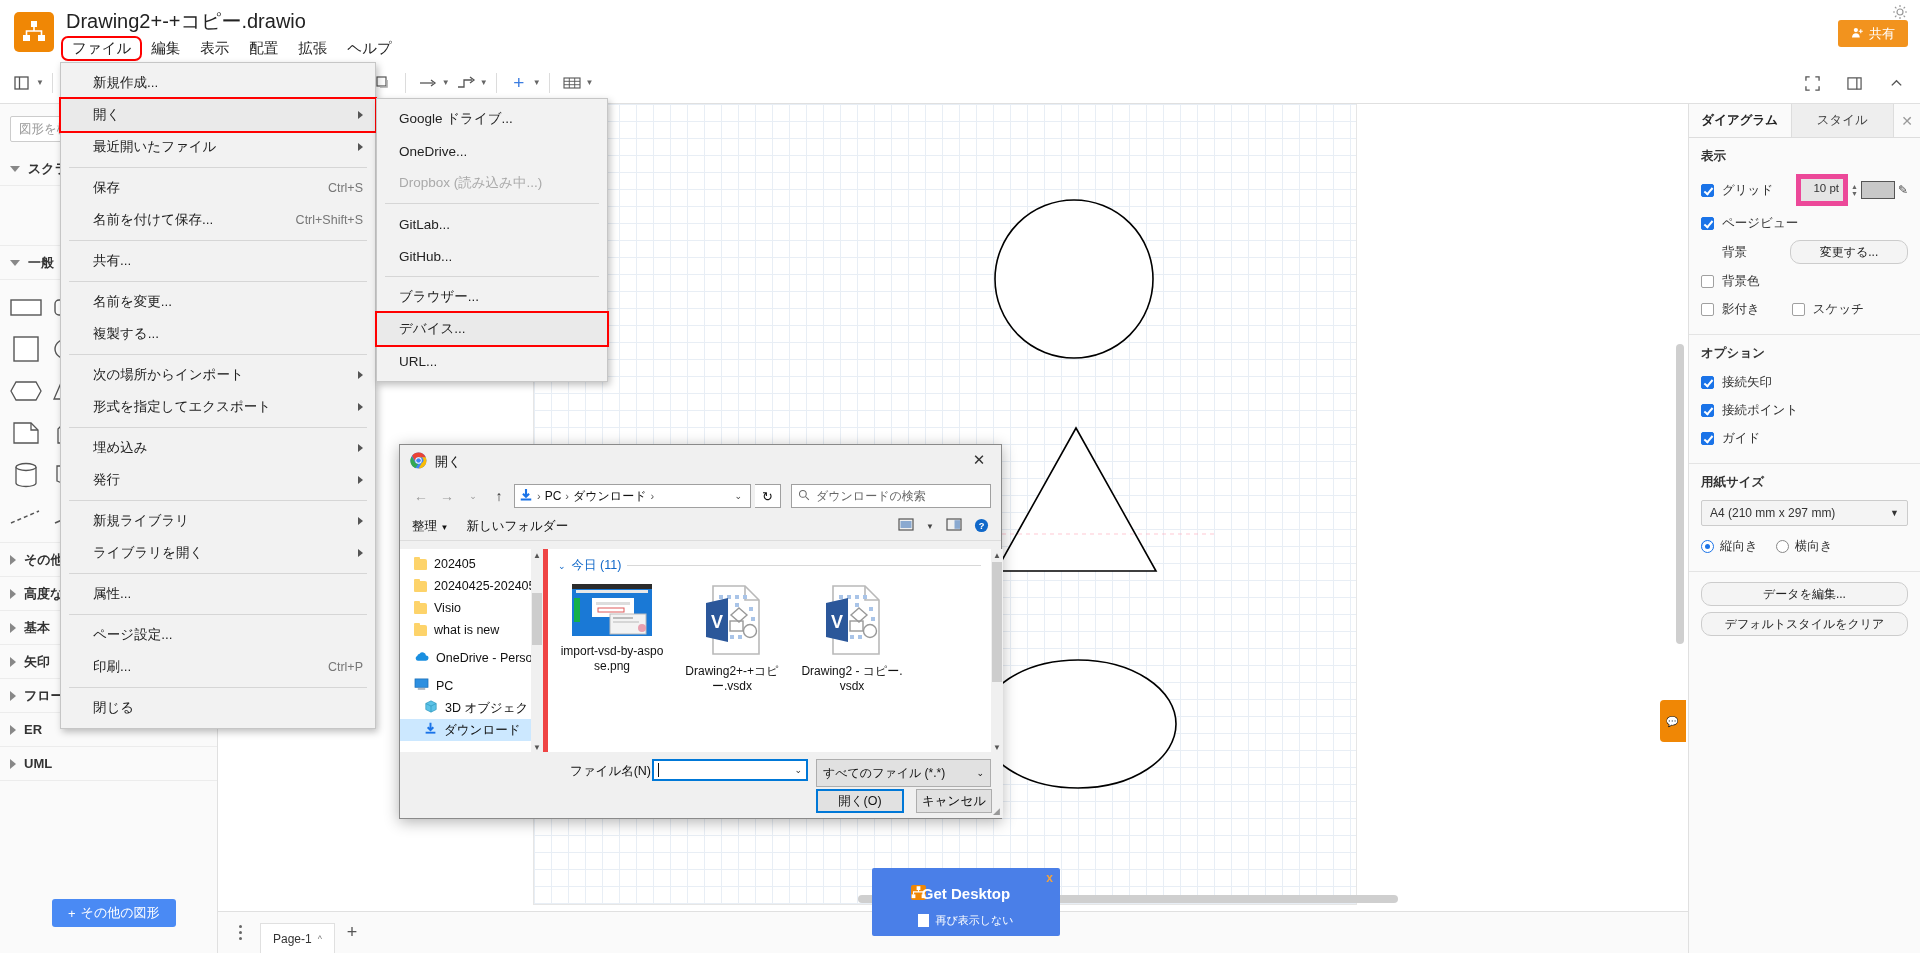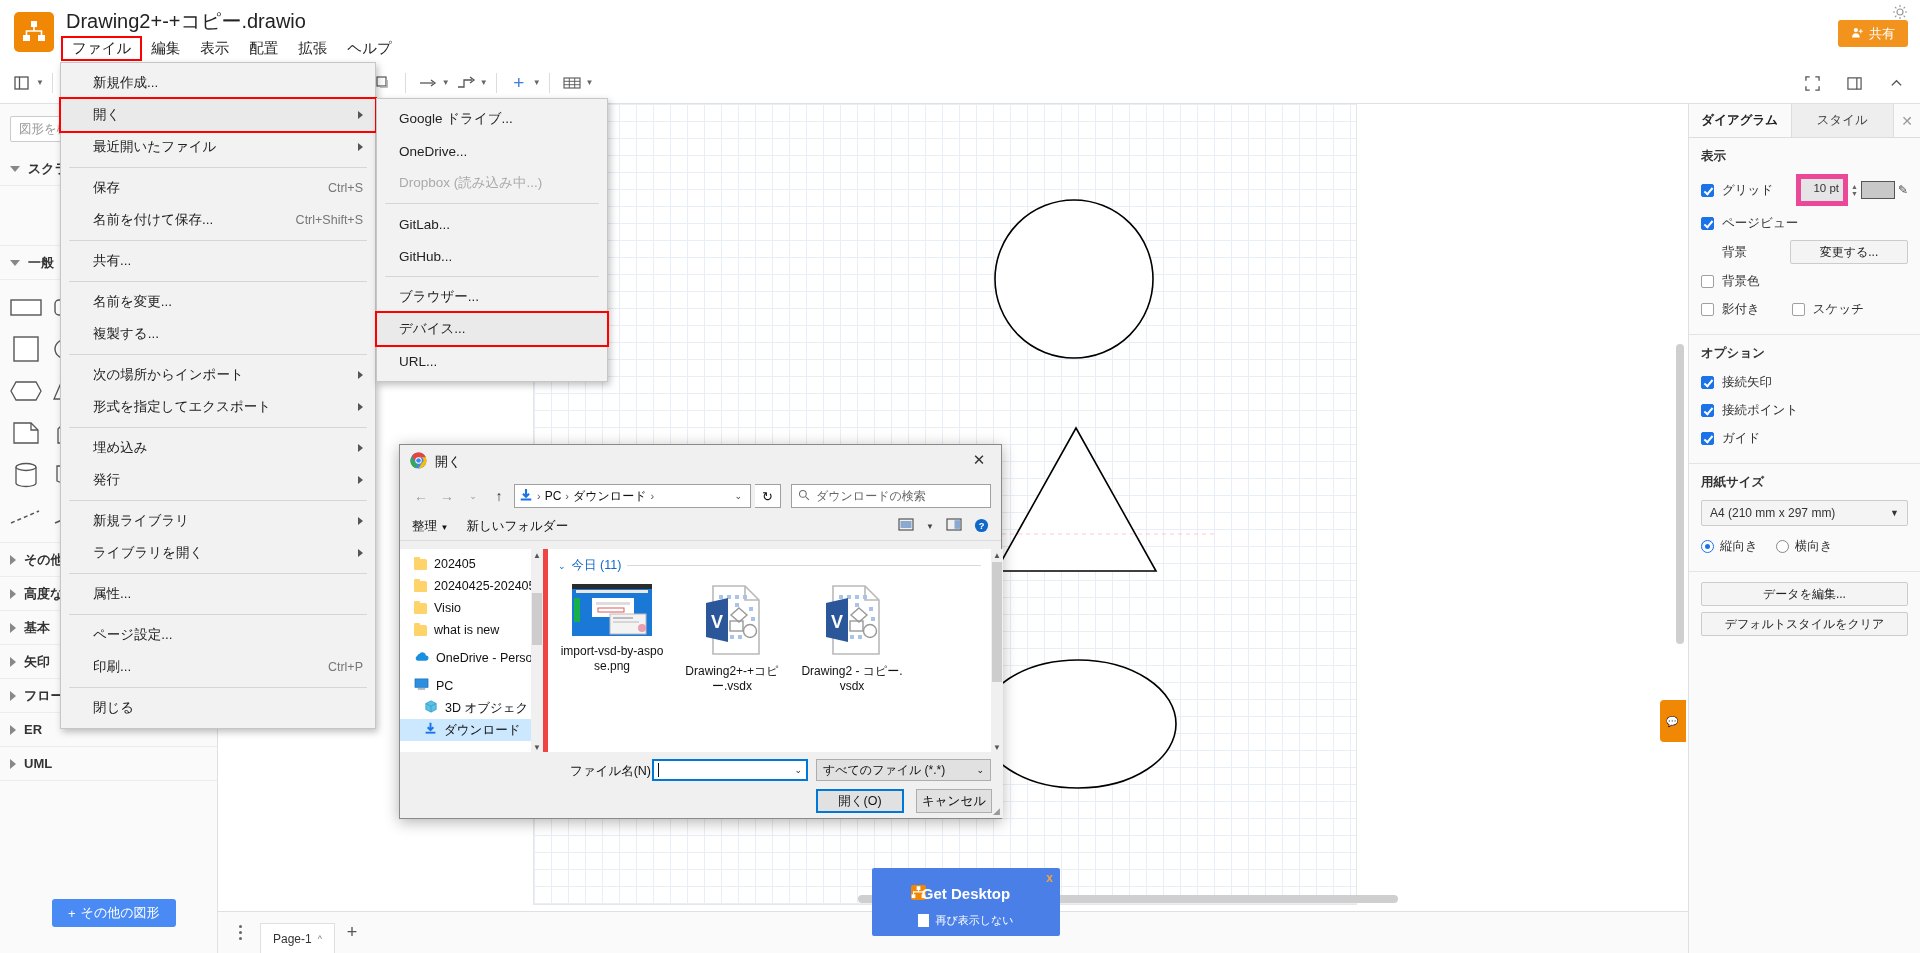--- a/index.html
+++ b/index.html
@@ -17,21 +17,21 @@
   #app-logo {
     position:absolute; left:14px; top:12px; width:40px; height:40px;
     background:#f08705; border-radius:5px;
   }
   #app-logo svg { position:absolute; left:8px; top:8px; }
   #doc-title {
     position:absolute; left:66px; top:8px; font-size:20px; color:#222; letter-spacing:0px;
     white-space:nowrap;
   }
   #menubar { position:absolute; left:62px; top:36px; height:24px; display:flex; align-items:center; }
-  .menu-top { padding:2px 10px; font-size:14.5px; color:#222; cursor:default; white-space:nowrap; }
+  .menu-top { padding:2px 10px; font-size:14.5px; color:#222; cursor:default; white-space:nowrap;border-radius:6px; }
   .menu-top.active-outline { outline:2px solid #ff0000; outline-offset:-1px; }
   #share-btn {
     position:absolute; right:12px; top:20px; height:27px; min-width:70px;
     background:#f2931e; color:#fff; border-radius:3px; font-size:13px;
     display:flex; align-items:center; justify-content:center; gap:5px; padding:0 12px;
     cursor:pointer;
   }
   #theme-icon { position:absolute; right:12px; top:4px; width:16px; height:16px; color:#888; }
 
   
@@ -123,21 +123,21 @@
   .cb.on { background:#1a73e8; border-color:#1a73e8; position:relative; }
   .cb.on:after { content:""; position:absolute; left:4px; top:1px; width:3px; height:7px;
                  border:solid #fff; border-width:0 2px 2px 0; transform:rotate(40deg); }
   .spin-box { margin-left:auto; display:flex; align-items:center; gap:3px; }
   .num-input { width:52px; height:32px; border:5px solid #ec4899; background:#e5e5e5; text-align:right;
                padding-right:4px; font-size:11.5px; line-height:19px; }
   .spin-arrows { display:flex; flex-direction:column; gap:1px; font-size:7px; color:#666; line-height:6px; }
   .color-swatch { width:34px; height:18px; border:1px solid #555; background:#c8c8c8; }
   .pencil { font-size:12px; color:#444; }
   .rp-btn { height:24px; border:1px solid #ccc; background:#f4f4f4; display:flex; align-items:center;
-            justify-content:center; font-size:12px; cursor:pointer; border-radius:2px; color:#222; }
+            justify-content:center; font-size:12px; cursor:pointer; border-radius:10px; color:#222; }
   .rp-select { width:100%; height:26px; border:1px solid #ccc; background:#f4f4f4; display:flex;
                align-items:center; padding:0 8px; font-size:12px; border-radius:2px; cursor:pointer; }
   .rp-select .cv { margin-left:auto; font-size:9px; }
   .radio { width:13px; height:13px; border:1px solid #888; border-radius:50%; margin-right:6px; background:#fff; flex:none; position:relative; }
   .radio.on { border:1px solid #1a73e8; }
   .radio.on:after { content:""; position:absolute; left:3px; top:3px; width:5px; height:5px; background:#1a73e8; border-radius:50%; }
 
   
   #file-menu {
     position:absolute; left:60px; top:62px; width:316px;
@@ -201,21 +201,21 @@
   .tile { width:104px; display:flex; flex-direction:column; align-items:center; gap:5px; cursor:pointer; }
   .tile-label { font-size:12px; color:#111; text-align:center; line-height:1.25; word-break:break-all; }
   #files-scroll { position:absolute; right:0; top:0; width:12px; height:100%; background:#f0f0f0; }
   #files-thumb { position:absolute; left:1px; top:13px; width:10px; height:120px; background:#cdcdcd; }
   #od-footer { position:absolute; left:0; bottom:0; width:603px; height:66px; background:#f0f0f0; }
   #fn-label { position:absolute; left:170px; top:11px; font-size:12.5px; }
   #fn-input { position:absolute; left:252px; top:7px; width:156px; height:22px; background:#fff;
               border:2px solid #0078d7; display:flex; align-items:center; padding:0 4px; }
   #fn-caret { width:1px; height:14px; background:#111; }
   #fn-dd { margin-left:auto; font-size:9px; color:#333; }
-  #filter-select { position:absolute; left:416px; top:7px; width:175px; height:22px; background:#e1e1e1;
+  #filter-select { position:absolute; left:416px; top:7px; width:175px; height:28px; background:#e1e1e1;
                    border:1px solid #adadad; display:flex; align-items:center; padding:0 6px; font-size:12px; }
   #filter-select .cv { margin-left:auto; font-size:9px; }
   #btn-open { position:absolute; left:416px; top:37px; width:88px; height:24px; background:#e1e1e1;
               border:2px solid #0078d7; display:flex; align-items:center; justify-content:center; font-size:12.5px; cursor:pointer; }
   #btn-cancel { position:absolute; left:516px; top:37px; width:76px; height:24px; background:#e1e1e1;
                 border:1px solid #adadad; display:flex; align-items:center; justify-content:center; font-size:12.5px; cursor:pointer; }
   #od-resize { position:absolute; right:3px; bottom:2px; font-size:9px; color:#999; }
 
   
   #get-desktop {

